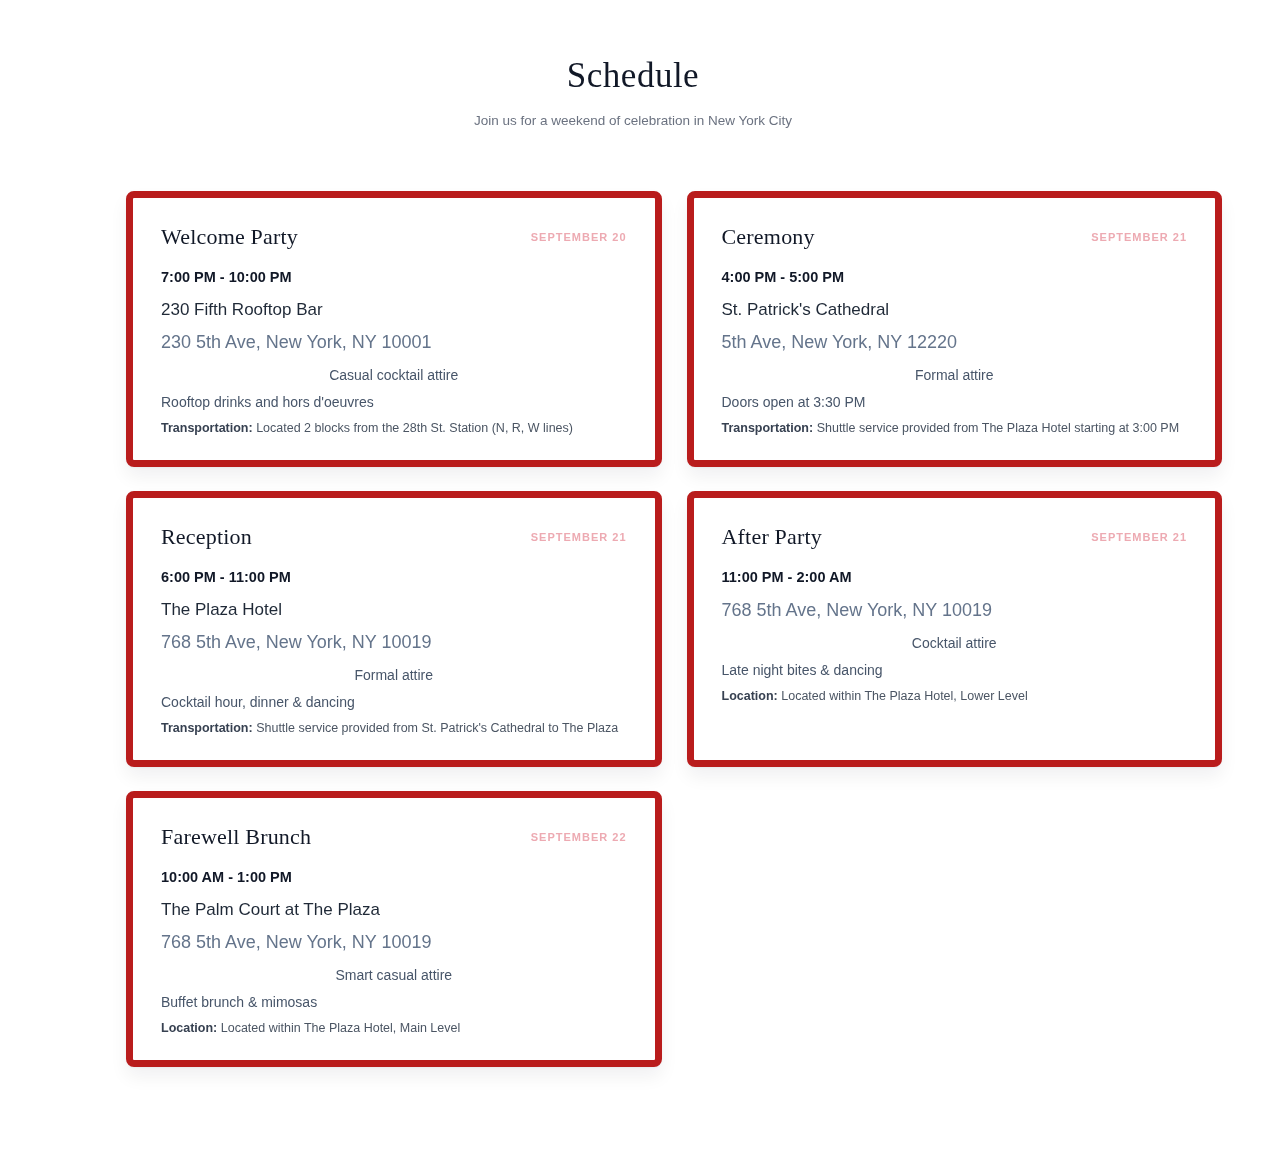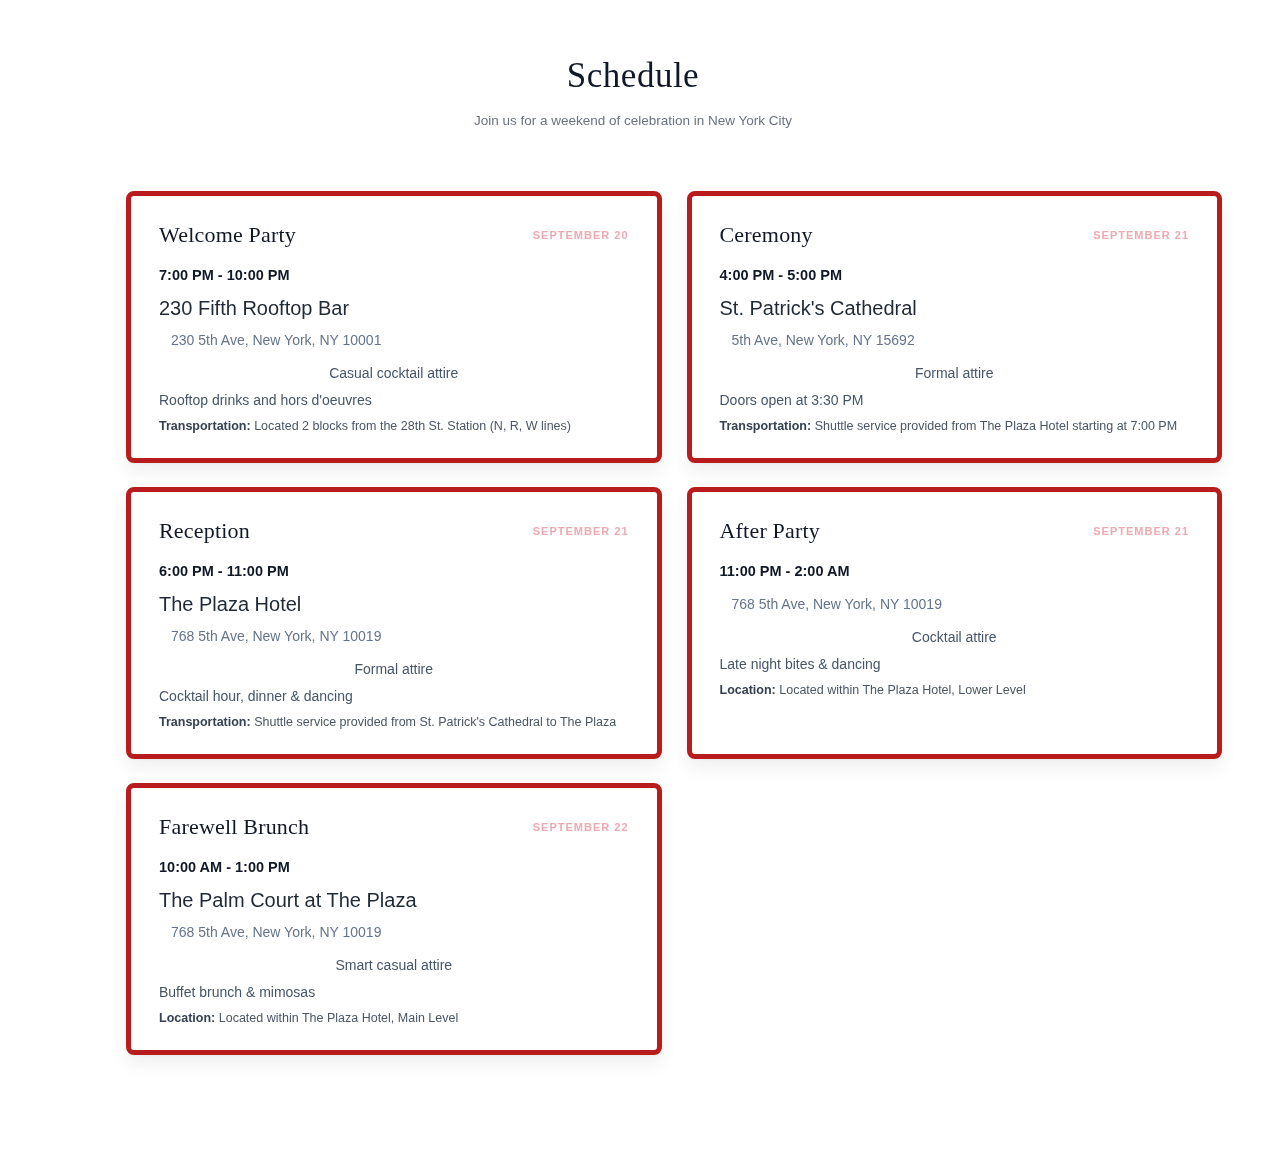--- a/index.html
+++ b/index.html
@@ -33,21 +33,21 @@
     width: 1096px;
     margin: 61px auto 0 auto;
     display: grid;
     grid-template-columns: 1fr 1fr;
     column-gap: 25px;
     row-gap: 24px;
     padding-bottom: 60px;
   }
   .card {
     background: #ffffff;
-    border: 5px solid #b91c1c;
+    border: 7px solid #b91c1c;
     border-radius: 8px;
     padding: 25px 28px 22px 28px;
     box-shadow: 0 1px 2px rgba(16,24,40,0.04), 0 10px 18px rgba(16,24,40,0.06);
   }
   .card-head {
     display: flex;
     justify-content: space-between;
     align-items: center;
     margin: 0 0 16px 0;
   }
@@ -63,22 +63,22 @@
   .card-date {
     font-size: 11px;
     font-weight: 600;
     letter-spacing: 1px;
     color: #edaab2;
     text-transform: uppercase;
     white-space: nowrap;
   }
   .card p { line-height: 20px; }
   .ev-time   { font-weight: 700; font-size: 14.5px; color: #111827; margin: 0 0 13px 0; }
-  .ev-venue  { font-size: 20px; color: #1f2937; margin: 0 0 12px 0; }
-  .ev-address{ font-size: 14px; color: #64748b; margin: 0 0 13px 12px; }
+  .ev-venue  { font-size: 17px; color: #1f2937; margin: 0 0 12px 0; }
+  .ev-address{ font-size: 18px; color: #64748b; margin: 0 0 13px 0; }
   .ev-attire { font-size: 14px;   color: #475569; margin: 0 0 7px 0; text-align: center; }
   .ev-desc   { font-size: 14px;   color: #475569; margin: 0 0 6px 0; }
   .ev-note   { font-size: 12.5px; color: #4b5563; margin: 0; line-height: 18px; }
   .ev-note-label { font-weight: 700; color: #374151; }
 </style>
 </head>
 <body>
 
 <div class="page">
   <header>
@@ -100,24 +100,24 @@
     <p class="ev-note"><span class="ev-note-label">Transportation:</span> <span>Located 2 blocks from the 28th St. Station (N, R, W lines)</span></p>
   </section>
 
   <section class="card">
     <div class="card-head">
       <h2 class="card-title">Ceremony</h2>
       <span class="card-date">SEPTEMBER 21</span>
     </div>
     <p class="ev-time">4:00 PM - 5:00 PM</p>
     <p class="ev-venue">St. Patrick's Cathedral</p>
-    <p class="ev-address">5th Ave, New York, NY 15692</p>
+    <p class="ev-address">5th Ave, New York, NY 12220</p>
     <p class="ev-attire">Formal attire</p>
     <p class="ev-desc">Doors open at 3:30 PM</p>
-    <p class="ev-note"><span class="ev-note-label">Transportation:</span> <span>Shuttle service provided from The Plaza Hotel starting at 7:00 PM</span></p>
+    <p class="ev-note"><span class="ev-note-label">Transportation:</span> <span>Shuttle service provided from The Plaza Hotel starting at 3:00 PM</span></p>
   </section>
 
   <section class="card">
     <div class="card-head">
       <h2 class="card-title">Reception</h2>
       <span class="card-date">SEPTEMBER 21</span>
     </div>
     <p class="ev-time">6:00 PM - 11:00 PM</p>
     <p class="ev-venue">The Plaza Hotel</p>
     <p class="ev-address">768 5th Ave, New York, NY 10019</p>

